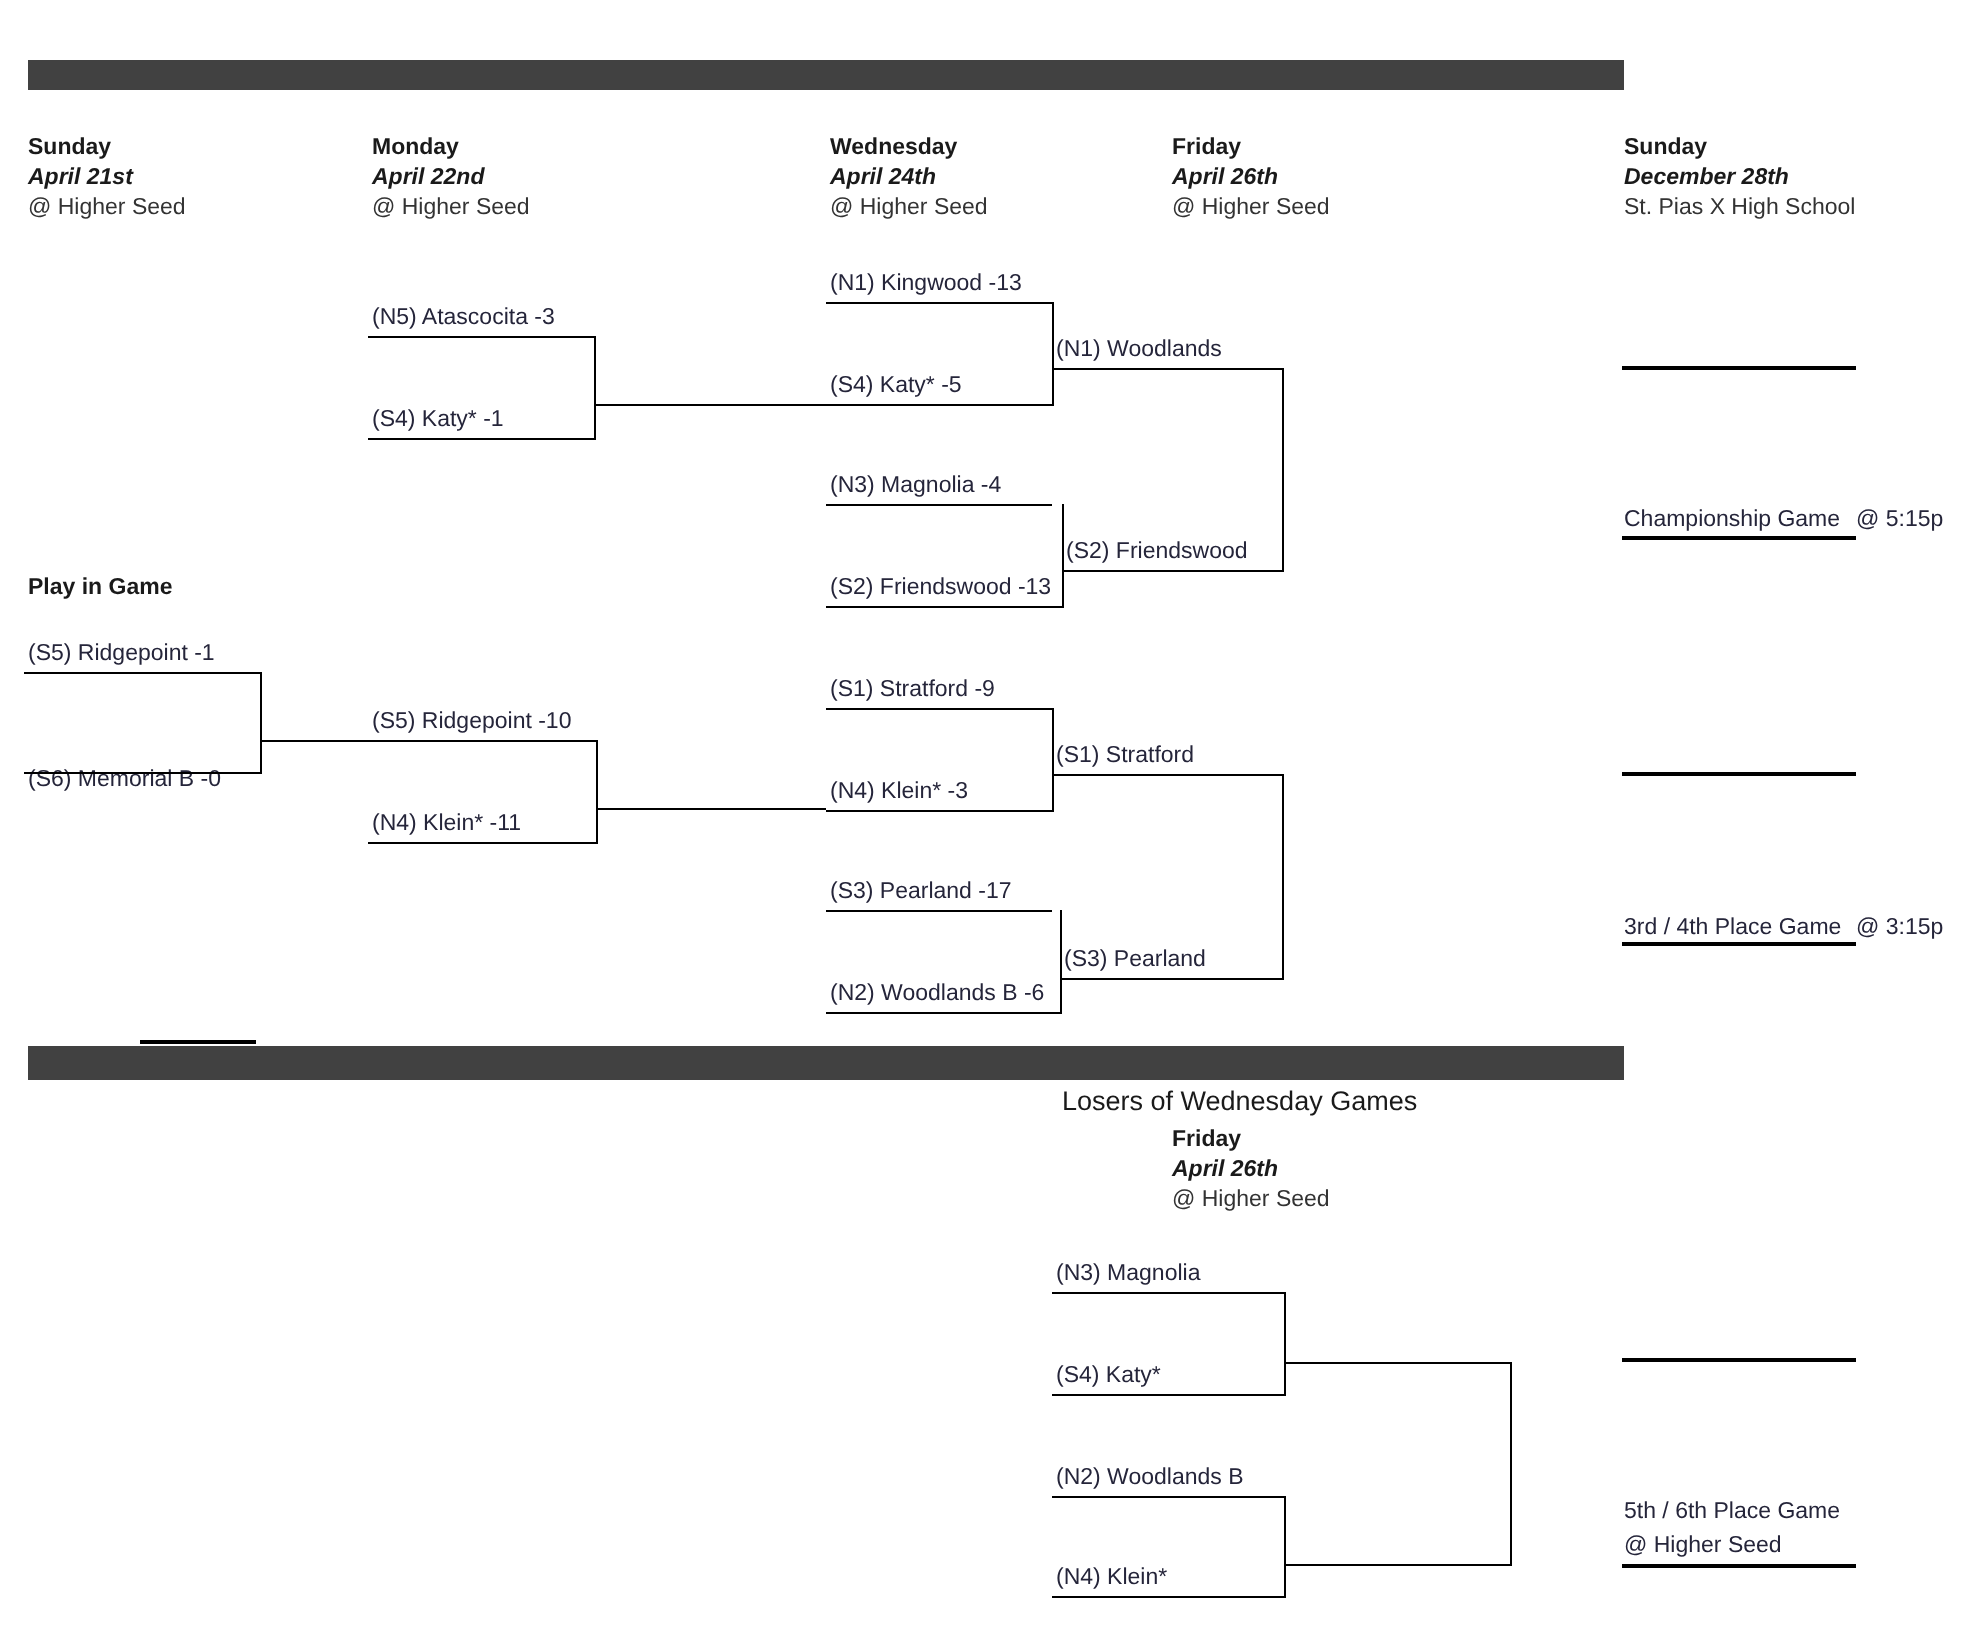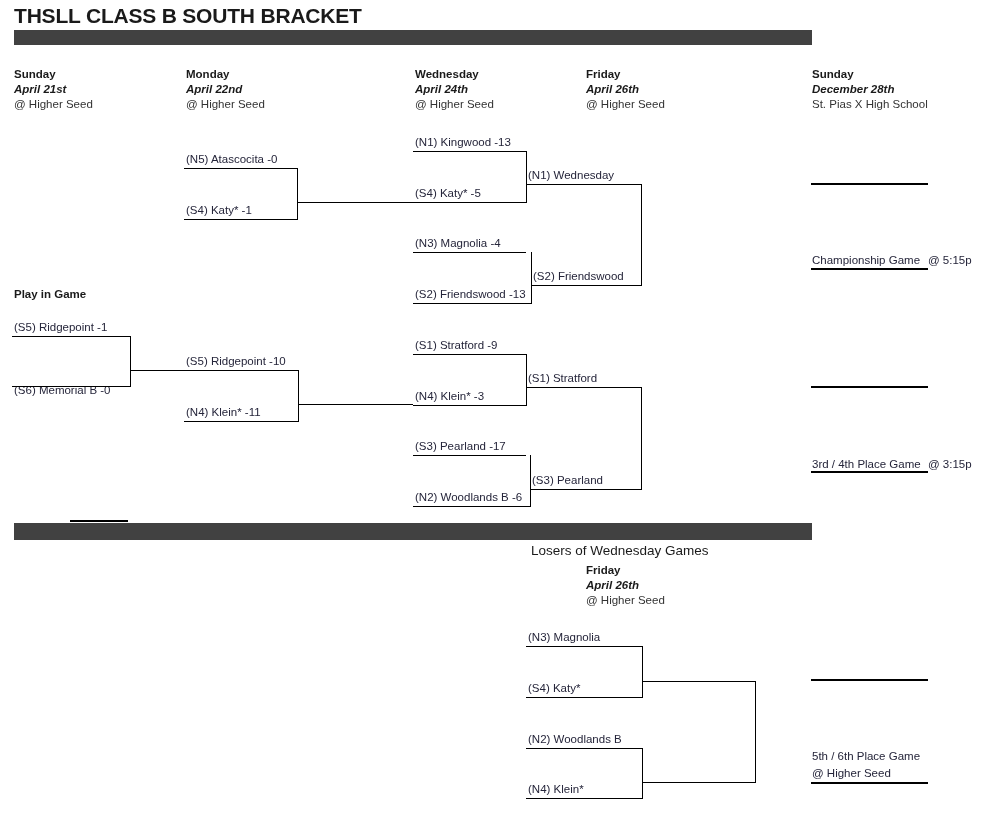--- a/index.html
+++ b/index.html
@@ -87,21 +87,20 @@
   
   .hline { background: #000000; height: 1px; }
   .vline { background: #000000; width: 1px; }
   .placerule { background: #000000; height: 1.5px; }
 </style>
 </head>
 <body>
 
 <div id="page">
 
-  <div class="abs" id="title">THSLL CLASS B SOUTH BRACKET</div>
 
   <div class="abs darkbar" id="bar-top"></div>
   <div class="abs darkbar" id="bar-mid"></div>
   <div class="abs" id="stub-rule"></div>
 
   <div class="abs colhead" style="left:14px; top:67px;">
     <div class="day">Sunday</div>
     <div class="date">April 21st</div>
     <div class="venue">@ Higher Seed</div>
   </div>
@@ -131,29 +130,29 @@
   <div class="abs teamlabel" style="left:415px; top:187px;">(S4) Katy* -5</div>
   <div class="abs hline" style="left:413px; top:202px; width:113px;"></div>
   <div class="abs vline" style="left:526px; top:151px; height:52px;"></div>
 
   <div class="abs teamlabel" style="left:415px; top:237px;">(N3) Magnolia -4</div>
   <div class="abs hline" data="" style="left:413px; top:252px; width:113px;"></div>
   <div class="abs teamlabel" style="left:415px; top:288px;">(S2) Friendswood -13</div>
   <div class="abs hline" style="left:413px; top:303px; width:118px;"></div>
   <div class="abs vline" style="left:531px; top:252px; height:52px;"></div>
 
-  <div class="abs teamlabel" style="left:186px; top:153px;">(N5) Atascocita -0</div>
+  <div class="abs teamlabel" style="left:186px; top:153px;">(N5) Atascocita -3</div>
   <div class="abs hline" style="left:184px; top:168px; width:113px;"></div>
   <div class="abs teamlabel" style="left:186px; top:204px;">(S4) Katy* -1</div>
   <div class="abs hline" style="left:184px; top:219px; width:113px;"></div>
   <div class="abs vline" style="left:297px; top:168px; height:52px;"></div>
 
   <div class="abs hline" style="left:297px; top:202px; width:118px;"></div>
 
-  <div class="abs teamlabel" style="left:528px; top:169px;">(N1) Wednesday</div>
+  <div class="abs teamlabel" style="left:528px; top:169px;">(N1) Woodlands</div>
   <div class="abs hline" style="left:526px; top:184px; width:115px;"></div>
   <div class="abs teamlabel" style="left:533px; top:270px;">(S2) Friendswood</div>
   <div class="abs hline" style="left:531px; top:285px; width:110px;"></div>
   <div class="abs vline" style="left:641px; top:184px; height:102px;"></div>
 
   <div class="abs playin-title" style="left:14px; top:288px;">Play in Game</div>
   <div class="abs teamlabel" style="left:14px; top:321px;">(S5) Ridgepoint -1</div>
   <div class="abs hline" style="left:12px; top:336px; width:118px;"></div>
   <div class="abs teamlabel" style="left:14px; top:384px;">(S6) Memorial B -0</div>
   <div class="abs hline" style="left:12px; top:386px; width:118px;"></div>

